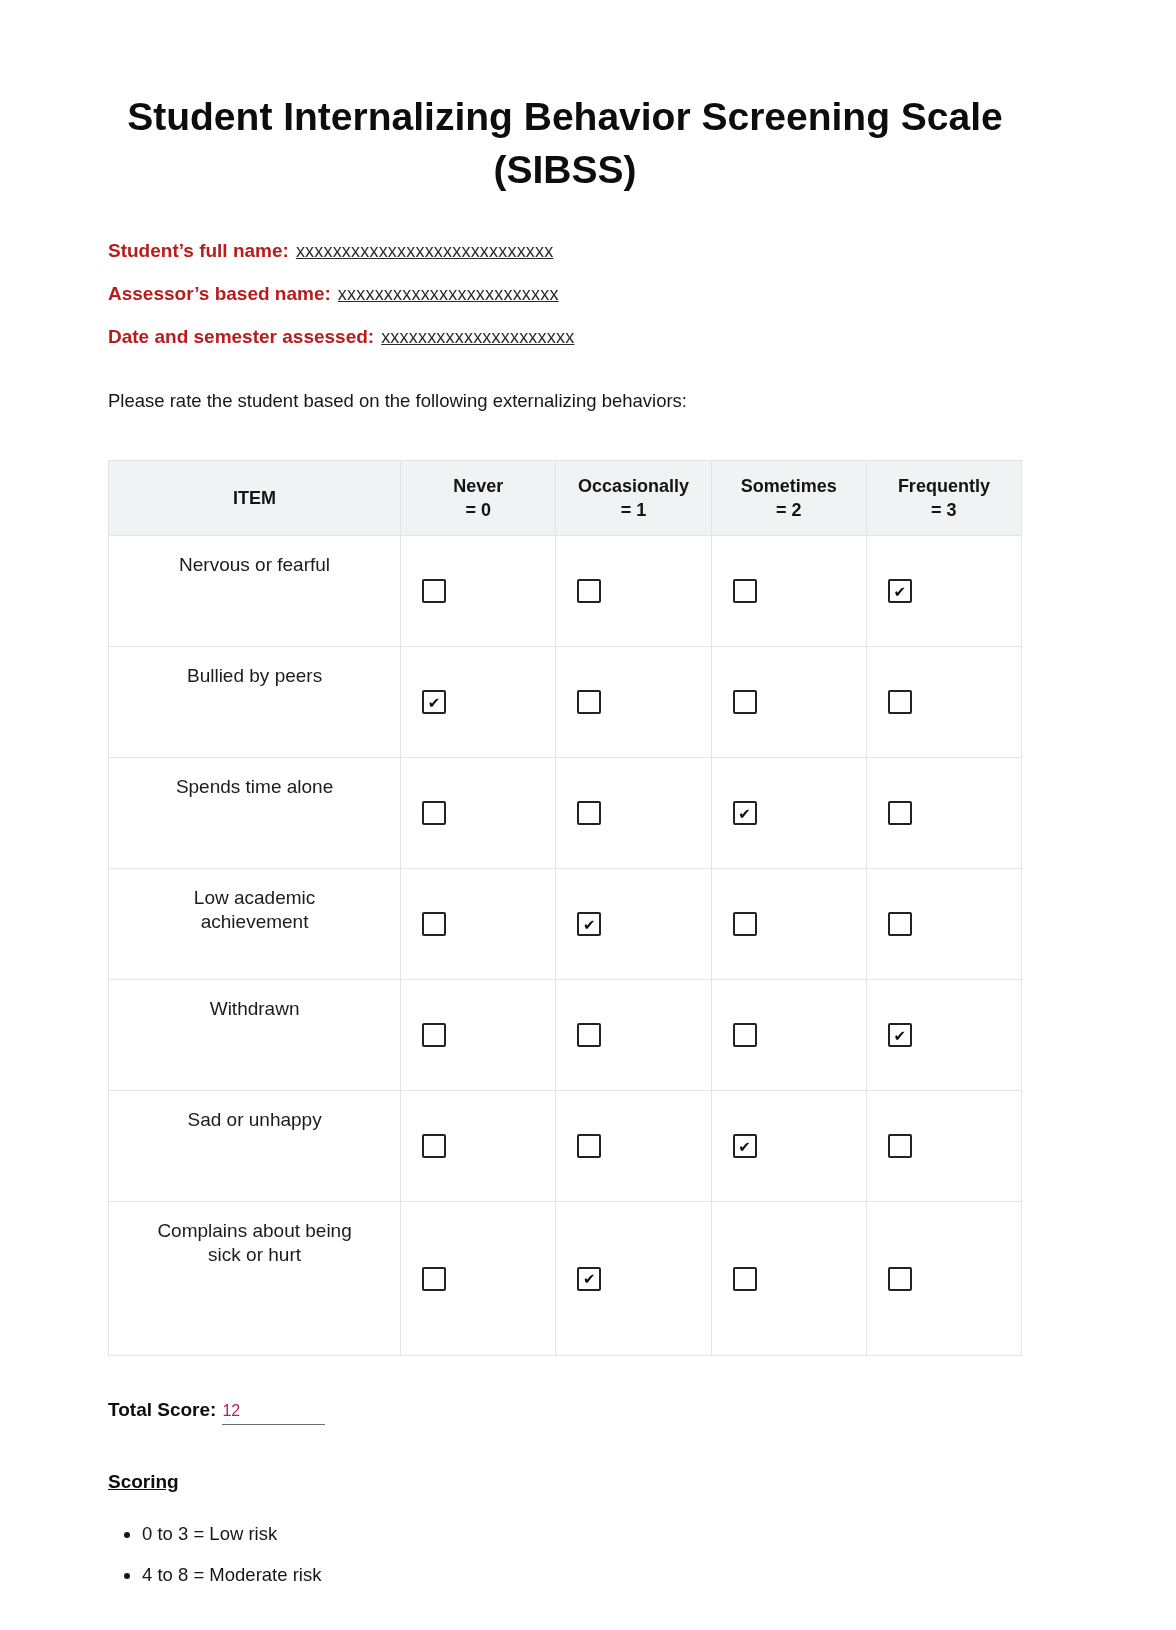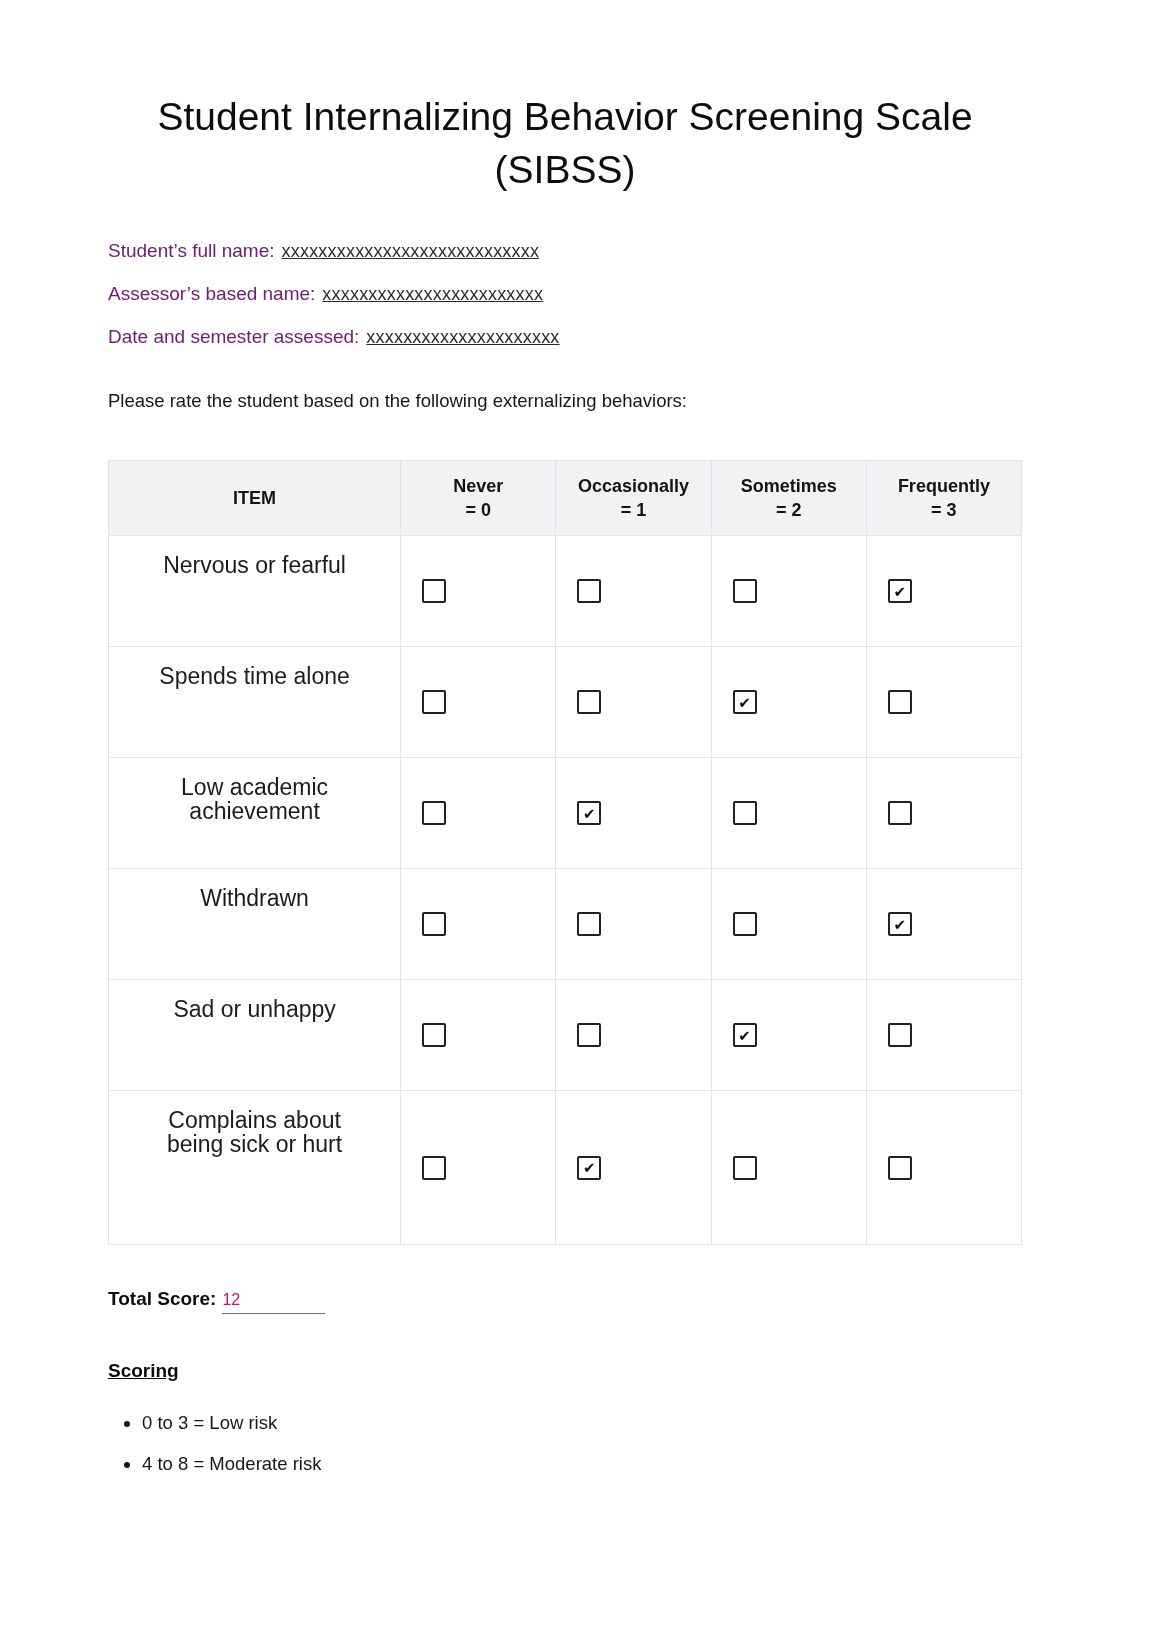--- a/index.html
+++ b/index.html
@@ -18,27 +18,27 @@
   }
   .content {
     width: 914px;
     margin-left: 108px;
   }
   h1.title {
     margin: 0;
     padding-top: 90px;
     font-size: 39px;
     line-height: 53px;
-    font-weight: normal;
+    font-weight: bold;
     text-align: center;
     color: #0d0d0d;
   }
   .fields { margin-top: 44px; }
   .field { margin: 0 0 21px 0; font-size: 19px; line-height: 22px; }
-  .flabel { font-weight: normal; color: #701a75; }
+  .flabel { font-weight: bold; color: #b91c1c; }
   .fvalue {
     font-size: 18px;
     color: #2b2b2b;
     margin-left: 7px;
     letter-spacing: 0.2px;
     text-decoration: underline;
   }
   .instruction {
     margin: 41px 0 17px 0;
     font-size: 18.5px;
@@ -67,21 +67,21 @@
   }
   table.rating tbody td {
     height: 92px;
     background: #fff;
   }
   table.rating tbody tr.last td { height: 135px; }
   td.item {
     text-align: center;
     vertical-align: top;
     padding-top: 17px;
-    font-size: 23px;
+    font-size: 19px;
     line-height: 24px;
     color: #1c1c1c;
   }
   td.item .item-text {
     max-width: 200px;
     margin: 0 auto;
     display: block;
   }
   td.cbcell {
     vertical-align: middle;
@@ -207,20 +207,37 @@
               </span></td>
           <td class="cbcell"><span class="cb" data-checked="false">
                 <span class="tick">✔</span>
               </span></td>
           <td class="cbcell"><span class="cb" data-checked="true">
                 <span class="tick">✔</span>
               </span></td>
         </tr>
         <tr>
           <td class="item">
+              <span class="item-text">Bullied by peers</span>
+            </td>
+          <td class="cbcell"><span class="cb" data-checked="true">
+                <span class="tick">✔</span>
+              </span></td>
+          <td class="cbcell"><span class="cb" data-checked="false">
+                <span class="tick">✔</span>
+              </span></td>
+          <td class="cbcell"><span class="cb" data-checked="false">
+                <span class="tick">✔</span>
+              </span></td>
+          <td class="cbcell"><span class="cb" data-checked="false">
+                <span class="tick">✔</span>
+              </span></td>
+        </tr>
+        <tr>
+          <td class="item">
               <span class="item-text">Spends time alone</span>
             </td>
           <td class="cbcell"><span class="cb" data-checked="false">
                 <span class="tick">✔</span>
               </span></td>
           <td class="cbcell"><span class="cb" data-checked="false">
                 <span class="tick">✔</span>
               </span></td>
           <td class="cbcell"><span class="cb" data-checked="true">
                 <span class="tick">✔</span>

